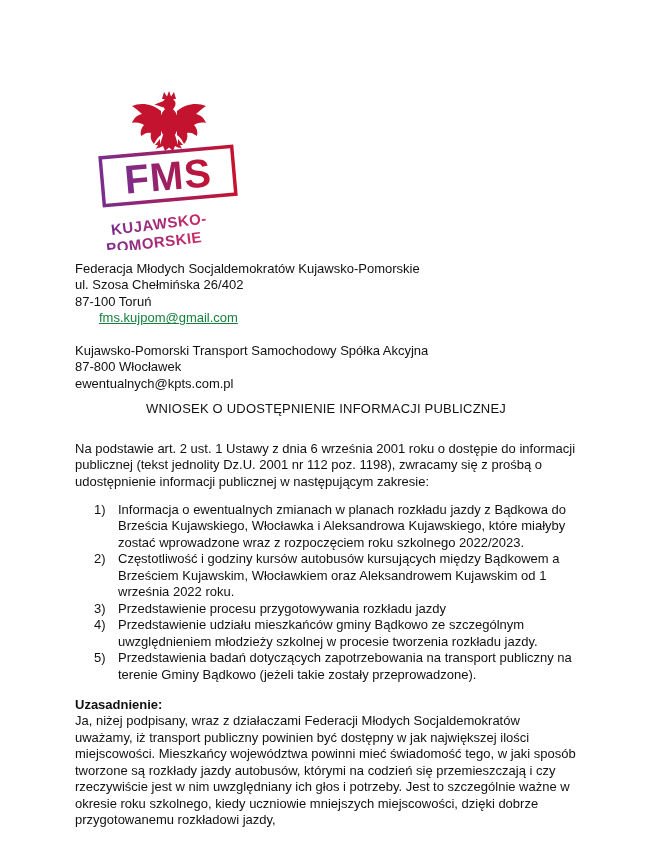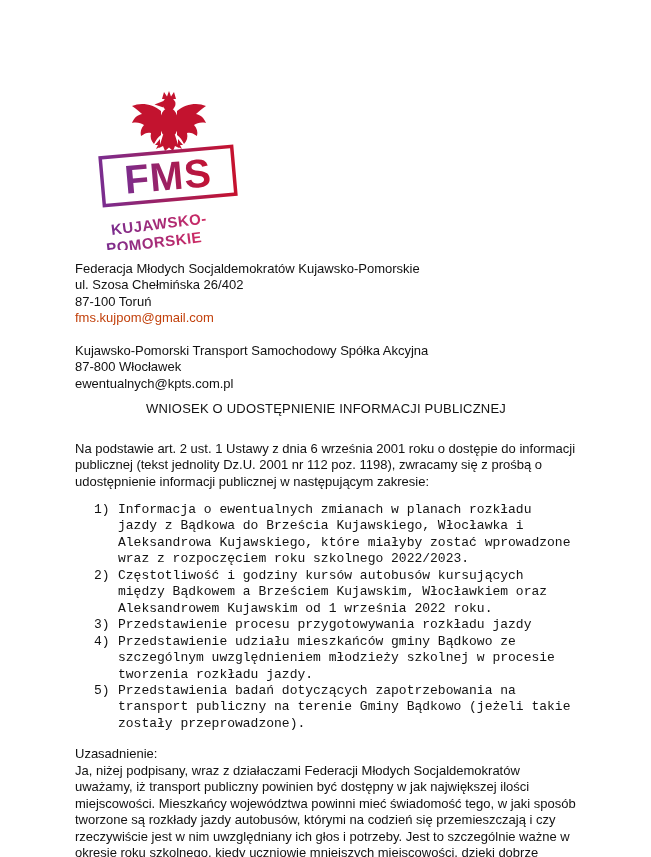--- a/index.html
+++ b/index.html
@@ -23,49 +23,50 @@
   .logo {
     display: block;
     margin: 90px 0 0 19px;
     width: 150px;
     height: 160px;
   }
   .logo text { font-family: "Liberation Sans", sans-serif; }
   .sender { margin-top: 11px; text-align: left; }
   .sender .line, .recipient .line { white-space: nowrap; }
   .email-link {
-    color: #c2410c;
+    color: #15803d;
+    text-decoration: underline;
     cursor: pointer;
+    margin-left: 24px;
   }
   .recipient { margin-top: 16px; text-align: left; }
   .doc-title {
     margin-top: 9px;
     text-align: center;
     letter-spacing: 0.2px;
   }
   .intro { margin: 23px 0 11px 0; }
   ol.requests {
     list-style: none;
     counter-reset: req;
     margin: 12px 0 0 0;
     padding: 0 0 0 43px;
-    font-family: Liberation Mono, monospace;
   }
   ol.requests li {
     counter-increment: req;
     position: relative;
   }
   ol.requests li::before {
     content: counter(req) ")";
     position: absolute;
     left: -24px;
   }
   .just-heading {
     margin-top: 14px;
-    font-weight: normal;
+    font-weight: bold;
   }
   .just-body { margin: 0; }
 </style>
 </head>
 <body>
 
 <div class="page">
 
   <svg class="logo" viewBox="0 0 150 160" aria-hidden="true">
     <defs>

